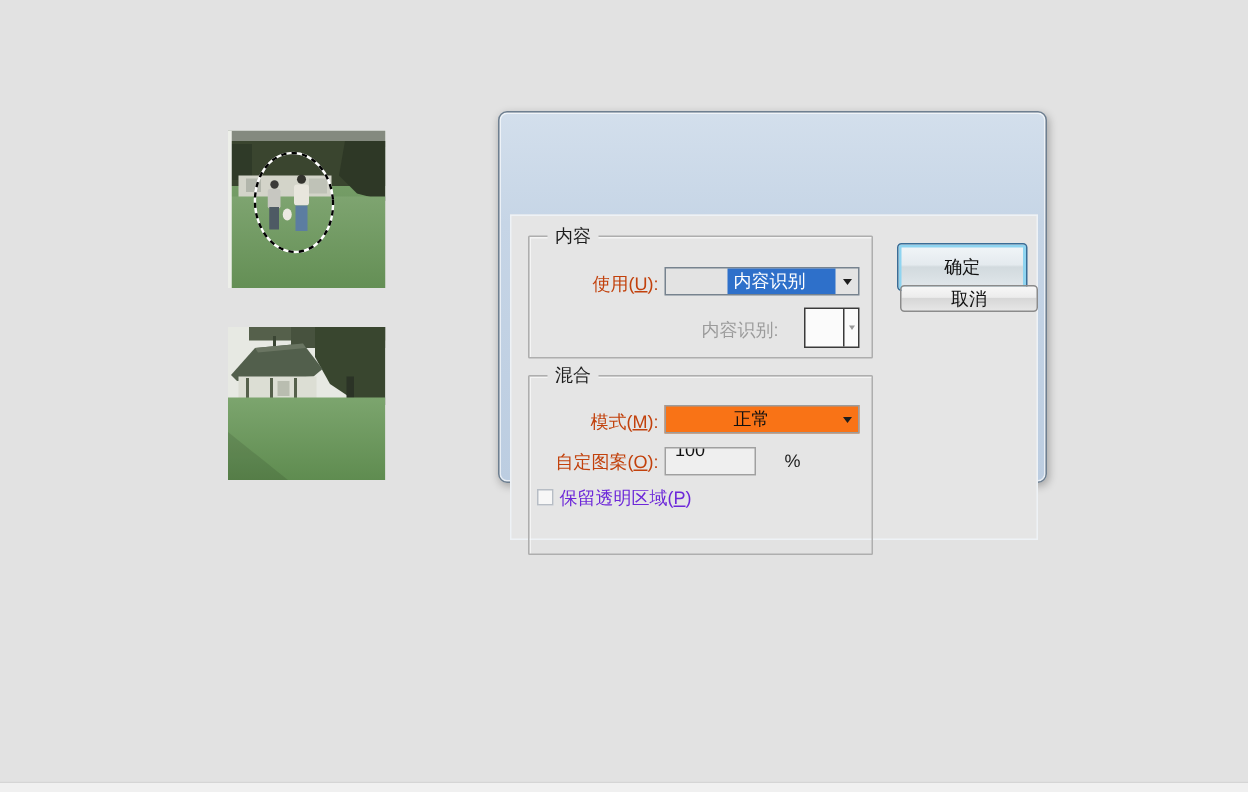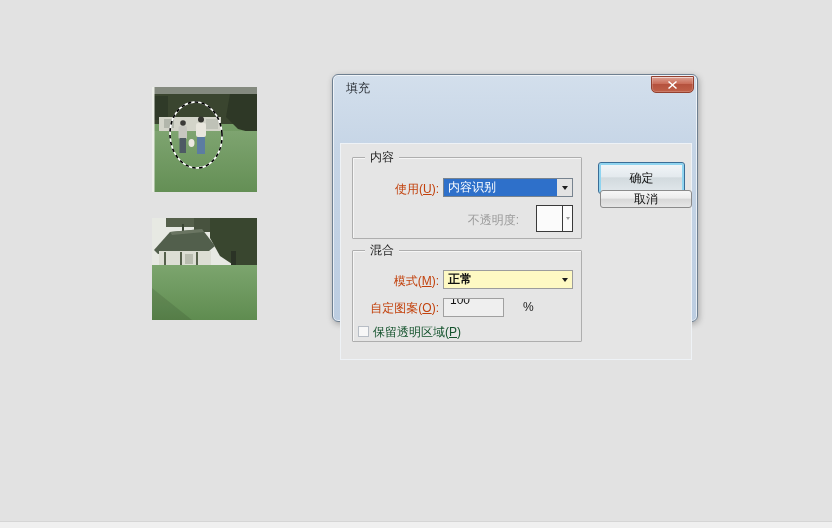--- a/index.html
+++ b/index.html
@@ -31,60 +31,60 @@
     display:flex; align-items:center; justify-content:center; cursor:default; }
   .close-btn svg { display:block; }
 
   .client { position:absolute; left:7px; top:24px; width:352px; height:217px;
     background:#e5e5e5; border:1px solid #eef2f6;margin-top:44px; }
 
   
   .groupbox { position:absolute; border:1px solid #aeaeae; border-radius:1px;
     box-shadow:inset 1px 1px 0 rgba(255,255,255,.6); }
   #group-content { left:11px; top:13px; width:230px; height:82px; }
-  #group-blend   { left:11px; top:106px; width:230px; height:92px; }
+  #group-blend   { left:11px; top:106px; width:230px; height:120px; }
   .legend { position:absolute; top:-8px; left:12px; background:#e5e5e5; padding:0 5px;
     font-size:12px; color:#1c1c1c; line-height:14px; }
 
   .fld-label { position:absolute; left:0; width:86px; text-align:right; font-size:12px;
     color:#c2410c; white-space:nowrap; }
   .fld-label .mn { text-decoration:underline; }
   .fld-label.disabled { color:#9b9b9b; }
 
   
   .combo { position:absolute; left:90px; width:130px; height:19px; display:flex;
-    border:1px solid #77838f; background:#e3e3e3; cursor:default; }
+    border:1px solid #77838f; background:#e3e3e3; cursor:default;padding-left:41px; }
   .combo .val { flex:1; font-size:12px; line-height:17px; padding-left:4px;
     overflow:hidden; white-space:nowrap; }
   .combo .val.selected { background:#2e70ca; color:#ffffff; }
   .combo .arrow-zone { width:15px; display:flex; align-items:center; justify-content:center; }
   .tri-down { width:0; height:0; border-left:3.5px solid transparent;
     border-right:3.5px solid transparent; border-top:4px solid #1d1d1d; }
-  .combo.plain { border:1px solid #9c9c9c; background:#fef9c3;font-weight:bold; }
+  .combo.plain { border:1px solid #9c9c9c; background:#f97316; }
   .combo.plain .val { color:#111; }
 
   
   .pattern-swatch { position:absolute; left:183px; top:47px; width:37px; height:27px;
     border:1px solid #3a3a3a; background:#fbfbfb; display:flex; cursor:default; }
   .pattern-swatch .well { flex:1; }
   .pattern-swatch .drop { width:10px; border-left:1px solid #3a3a3a;
     display:flex; align-items:center; justify-content:center; }
   .tri-down.small { border-left-width:2.5px; border-right-width:2.5px;
     border-top:3px solid #9a9a9a; }
 
   
   .opacity-input { position:absolute; left:90px; top:47px; width:61px; height:19px;
     border:1px solid #a0a0a0; background:#efefef; font-size:12px; padding:0 0 15px 6px;
     color:#111; font-family:"Liberation Sans","DejaVu Sans",sans-serif; }
   .pct { position:absolute; left:170px; top:49px; font-size:12px; color:#1c1c1c; }
 
   
   .chk { position:absolute; left:5px; top:75px; width:11px; height:11px;
     border:1px solid #b7bdc5; background:#f7f7f7; }
-  .chk-label { position:absolute; left:20px; top:73px; font-size:12px; color:#14532d; white-space:nowrap; }
+  .chk-label { position:absolute; left:20px; top:73px; font-size:12px; color:#6d28d9; white-space:nowrap; }
   .chk-label .mn { text-decoration:underline; }
 
   
   .btn { position:absolute; display:flex; align-items:center; justify-content:center;
     font-size:12px; color:#111; border-radius:3px; cursor:default; }
   #btn-ok { left:257px; top:18px; width:87px; height:32px;
     border:1px solid #3a6d96;
     background:linear-gradient(180deg,#f2f6f9 0%, #e4eaee 45%, #d2dade 50%, #e2e8ec 100%);
     box-shadow:inset 0 0 0 2px #8fd4f0; }
   #btn-cancel { left:259px; top:46px; width:92px; height:18px;
@@ -150,43 +150,35 @@
       <rect x="12" y="34" width="2" height="14" fill="#55604b"></rect>
       <rect x="28" y="34" width="2" height="14" fill="#55604b"></rect>
       <rect x="44" y="34" width="2" height="14" fill="#55604b"></rect>
       <rect x="33" y="36" width="8" height="10" fill="#b9bdb0"></rect>
       <rect y="47" width="105" height="55" fill="url(#grass2)"></rect>
       <polygon points="0,70 40,102 0,102" fill="rgba(0,0,0,0.10)"></polygon>
     </svg>
   </div>
 
   <div class="dialog">
-    <div class="titlebar">
-      <div class="title-text">填充</div>
-      <div class="close-btn">
-        <svg width="9" height="8" viewBox="0 0 9 8">
-          <path d="M1 0 L4.5 3 L8 0 L9 1 L5.5 4 L9 7 L8 8 L4.5 5 L1 8 L0 7 L3.5 4 L0 1 Z" fill="#ffffff"></path>
-        </svg>
-      </div>
-    </div>
 
     <div class="client">
 
       <div class="groupbox" id="group-content">
         <div class="legend">内容</div>
 
         <div class="fld-label" style="top:23px;"><span>使用(</span><span class="mn">U</span><span>):</span></div>
         <div class="combo" style="top:20px;">
           <div class="val selected">内容识别</div>
           <div class="arrow-zone">
               <div class="tri-down"></div>
             </div>
         </div>
 
-        <div class="fld-label disabled" style="left:80px; top:54px;">不透明度:</div>
+        <div class="fld-label disabled" style="left:80px; top:54px;">内容识别:</div>
         <div class="pattern-swatch">
           <div class="well"></div>
           <div class="drop">
               <div class="tri-down small"></div>
             </div>
         </div>
       </div>
 
       <div class="groupbox" id="group-blend">
         <div class="legend">混合</div>

